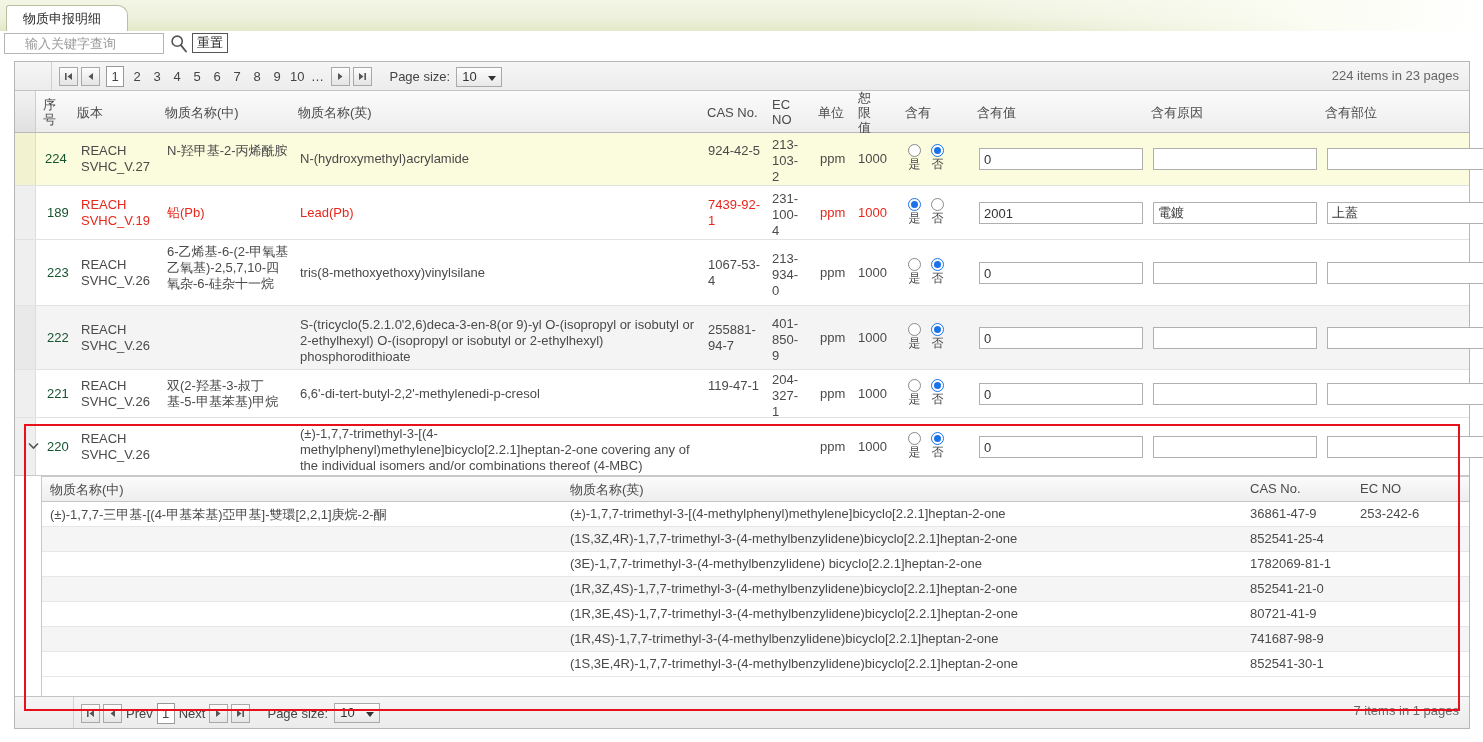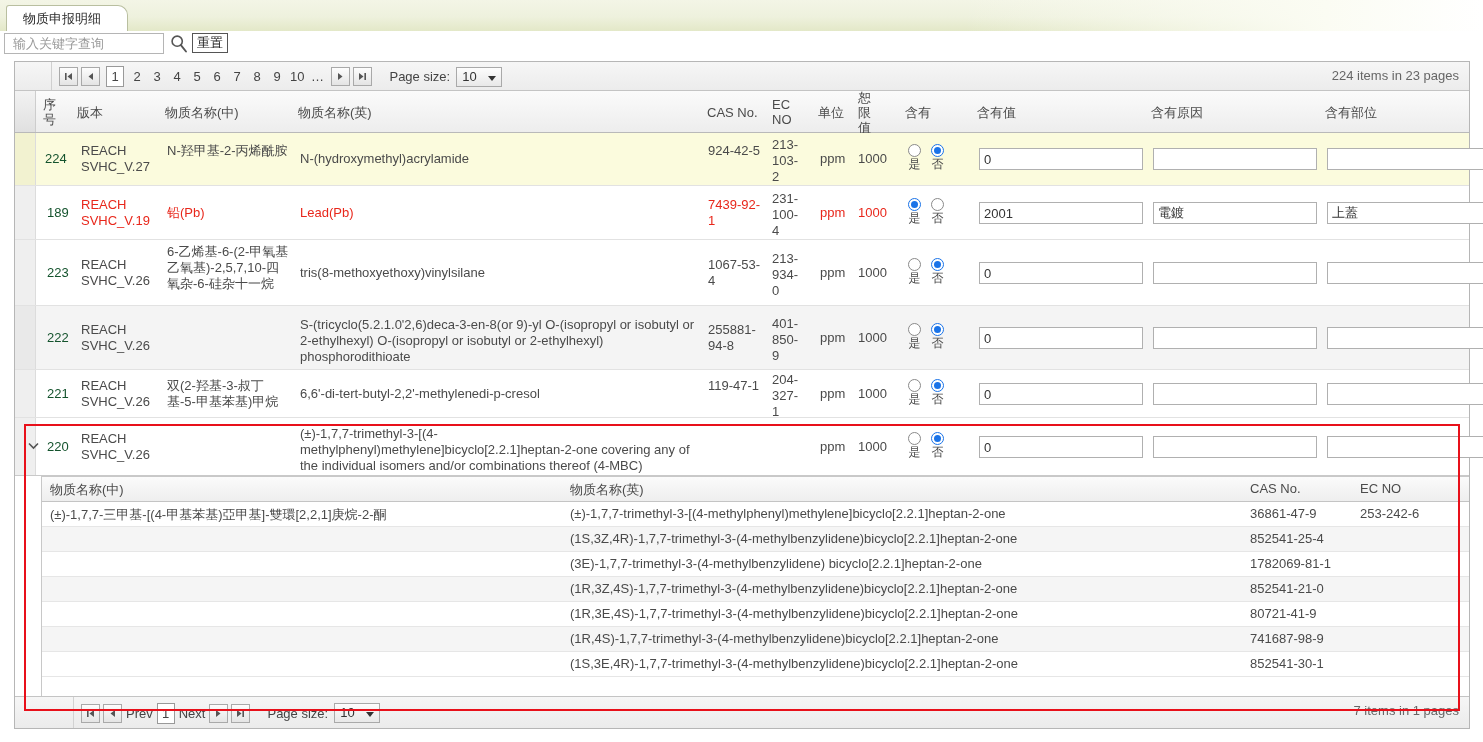--- a/index.html
+++ b/index.html
@@ -66,21 +66,21 @@
   }
   .search-input {
     position: absolute;
     left: 4px; top: 2px;
     width: 160px; height: 21px;
     border: 1px solid #b5b5b5;
     background: #ffffff;
     font-family: "Liberation Sans", sans-serif;
     font-size: 13px;
     color: #333;
-    padding: 0 8px;
+    padding: 0 20px;
     box-sizing: border-box;
     outline: none;
   }
   .search-input::placeholder { color: #9a9a9a; }
   .search-icon {
     position: absolute;
     left: 170px; top: 3px;
     width: 18px; height: 19px;
     cursor: pointer;
   }
@@ -560,21 +560,21 @@
         <input class="tinput" style="left: 1138px; top: 22px; width: 164px;" value="">
         <input class="tinput" style="left: 1312px; top: 22px; width: 164px;" value="">
       </div>
 
       <div class="trow alt" style="height:64px">
         <div class="grip"></div>
         <div class="cell num" style="left:32px;top:24px">222</div>
         <div class="cell" style="left:66px;top:16px;width:80px">REACH SVHC_V.26</div>
         <div class="cell" style="left:152px;top:24px;width:124px"></div>
         <div class="cell" style="left:285px;top:11px;width:398px">S-(tricyclo(5.2.1.0'2,6)deca-3-en-8(or 9)-yl O-(isopropyl or isobutyl or 2-ethylhexyl) O-(isopropyl or isobutyl or 2-ethylhexyl) phosphorodithioate</div>
-        <div class="cell" style="left:693px;top:16px;width:56px">255881-94-8</div>
+        <div class="cell" style="left:693px;top:16px;width:56px">255881-94-7</div>
         <div class="cell" style="left:757px;top:10px;width:26px">401-850-9</div>
         <div class="cell" style="left:805px;top:24px">ppm</div>
         <div class="cell" style="left:843px;top:24px">1000</div>
         <div class="radio-grp" style="left:893px;top:17px">
           <div class="radio-item">
             <span class="radio-dot"></span>
             <span class="radio-label">是</span>
           </div>
           <div class="radio-item">
             <span class="radio-dot on"></span>

